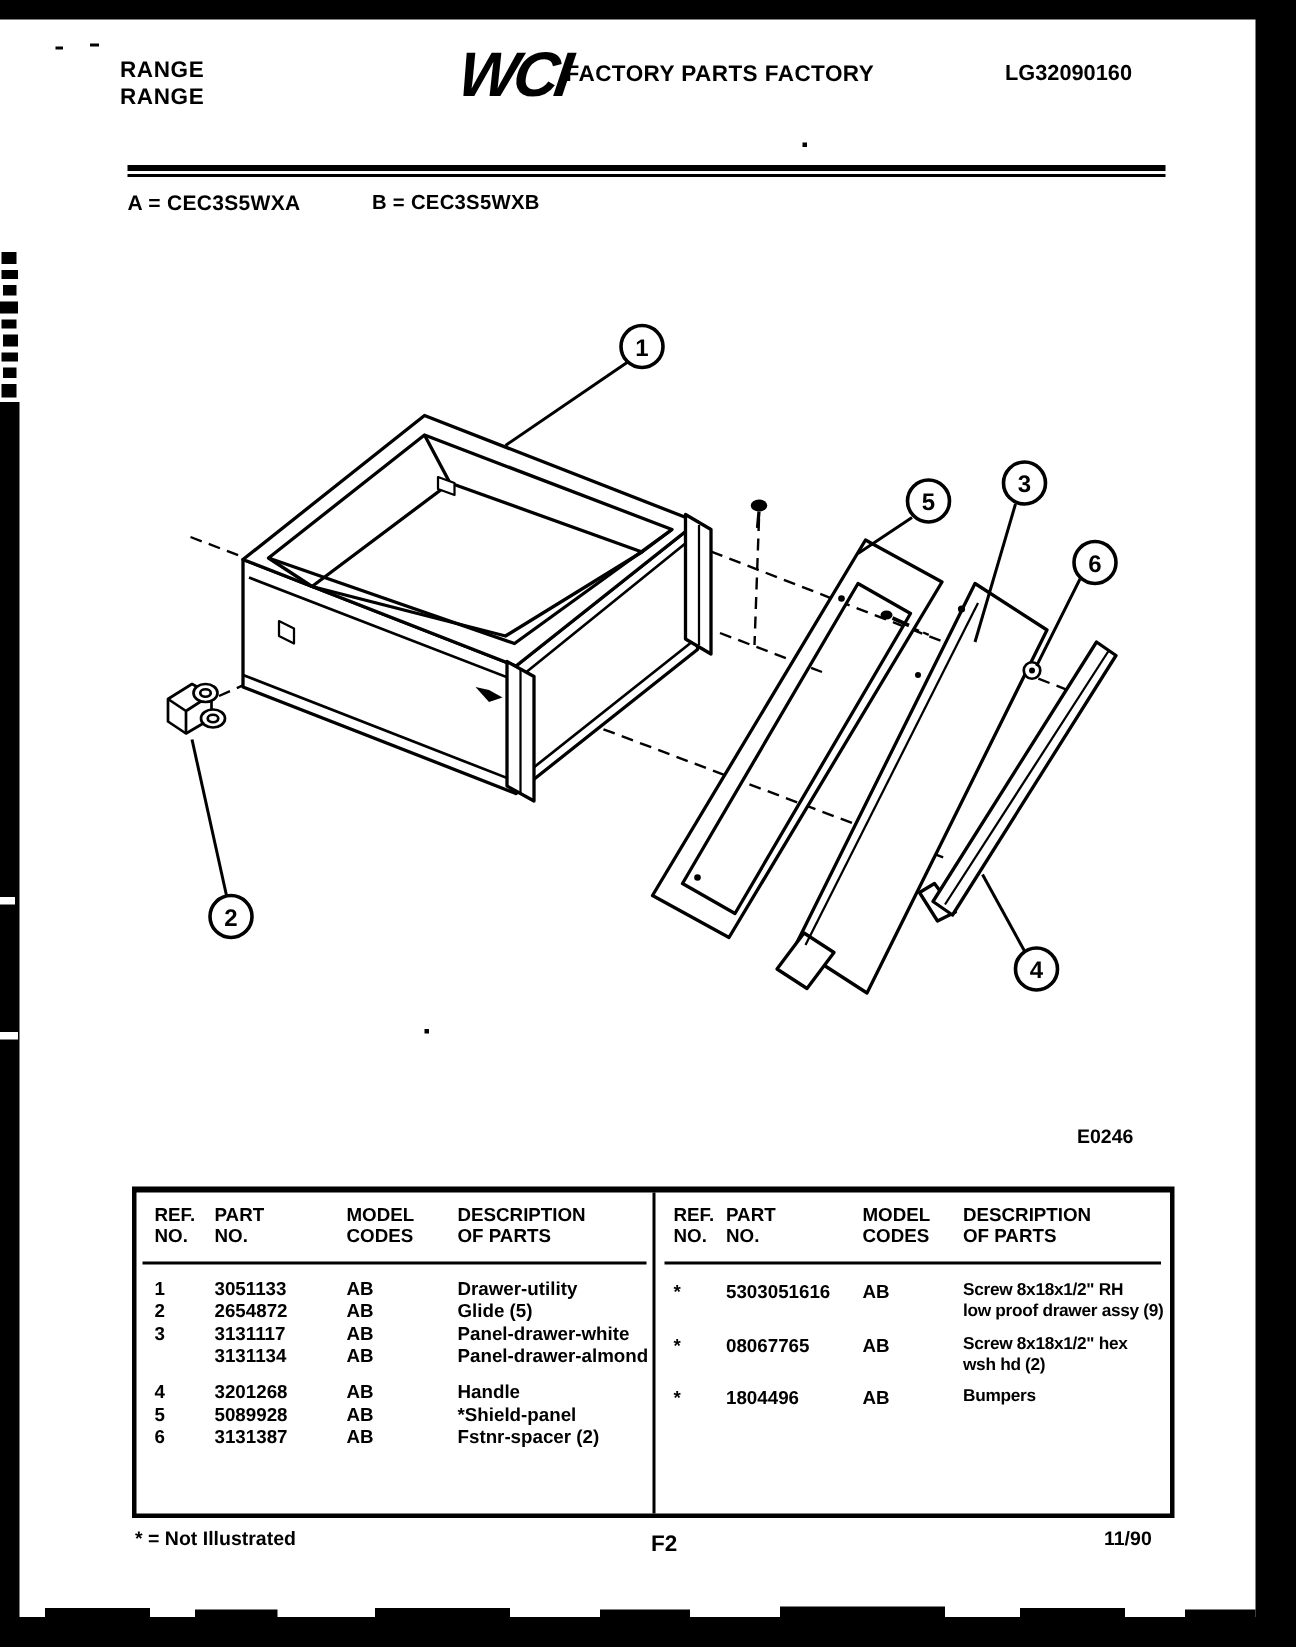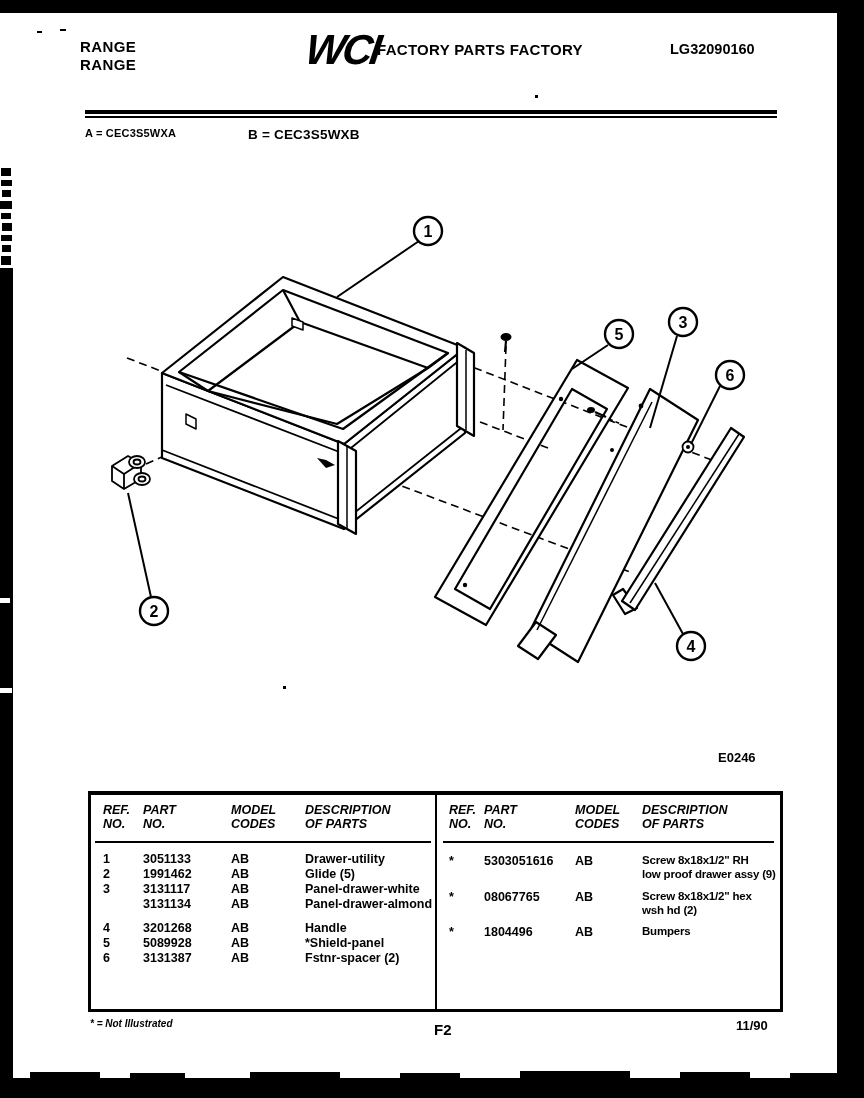--- a/index.html
+++ b/index.html
@@ -7,44 +7,44 @@
         font-family:"Liberation Sans",sans-serif;color:#000;}
   .abs{position:absolute;}
   .ink{background:#000;}
   
   .brand{left:80px;top:38px;font-size:15px;font-weight:bold;line-height:18px;letter-spacing:.4px;}
   .logo{left:306px;top:26px;font-size:42px;font-weight:bold;font-style:italic;
         letter-spacing:-3px;transform:skewX(-8deg);}
   .catalog-title{left:377px;top:41px;font-size:15px;font-weight:bold;letter-spacing:.3px;}
   .doc-number{left:670px;top:41px;font-size:14.5px;font-weight:bold;}
   .rule{left:85px;top:110px;width:692px;height:2px;border-top:4px solid #000;border-bottom:2px solid #000;}
-  .model-a{left:85px;top:127px;font-size:11px;font-weight:bold;letter-spacing:.2px;}
+  .model-a{left:85px;top:127px;font-size:14px;font-weight:bold;letter-spacing:.2px;}
   .model-b{left:248px;top:127px;font-size:13.5px;font-weight:bold;letter-spacing:.2px;}
   .figure-code{left:718px;top:750px;font-size:13px;font-weight:bold;}
   
   svg.diagram{position:absolute;left:0;top:0;width:864px;height:1098px;pointer-events:none;}
   svg.diagram text{font-family:"Liberation Sans",sans-serif;font-weight:bold;font-size:16px;fill:#000;stroke:none;}
   
   .parts-table{left:88px;top:791px;width:689px;height:214px;
                border-top:4px solid #000;border-bottom:3px solid #000;
                border-left:3px solid #000;border-right:3px solid #000;}
   .t-divider{position:absolute;left:344px;top:0;width:2px;height:100%;background:#000;}
-  .t-head{position:absolute;top:8px;font-size:12.5px;font-weight:bold;line-height:14px;font-style:italic;}
+  .t-head{position:absolute;top:8px;font-size:12.5px;font-weight:bold;line-height:14px;}
   .hline{position:absolute;top:46px;height:2px;background:#000;}
   .hline.l{left:4px;width:336px;}
   .hline.r{left:352px;width:331px;}
   .t-row{position:absolute;font-size:12.5px;font-weight:bold;white-space:nowrap;height:14px;}
   .t-row span{position:absolute;white-space:nowrap;}
   
   .lc1{left:12px;} .lc2{left:52px;} .lc3{left:140px;} .lc4{left:214px;}
   
   .rc1{left:358px;} .rc2{left:393px;} .rc3{left:484px;} .rc4{left:551px;}
   .rdesc{font-size:11.5px;letter-spacing:-.2px;}
   
-  .footer-note{left:90px;top:1018px;font-size:10px;font-weight:bold;font-style:italic;}
+  .footer-note{left:90px;top:1018px;font-size:13px;font-weight:bold;}
   .footer-page{left:434px;top:1021px;font-size:15px;font-weight:bold;}
   .footer-date{left:736px;top:1018px;font-size:13px;font-weight:bold;}
   
   .nz{position:absolute;background:#000;}
 </style>
 </head>
 <body>
 
 <div class="page">
 
@@ -232,21 +232,21 @@
     <div class="hline r"></div>
 
     <div class="t-row" style="top:57px;">
       <span class="lc1">1</span>
         <span class="lc2">3051133</span>
         <span class="lc3">AB</span>
         <span class="lc4">Drawer-utility</span>
     </div>
     <div class="t-row" style="top:72px;">
       <span class="lc1">2</span>
-        <span class="lc2">1991462</span>
+        <span class="lc2">2654872</span>
         <span class="lc3">AB</span>
         <span class="lc4">Glide (5)</span>
     </div>
     <div class="t-row" style="top:87px;">
       <span class="lc1">3</span>
         <span class="lc2">3131117</span>
         <span class="lc3">AB</span>
         <span class="lc4">Panel-drawer-white</span>
     </div>
     <div class="t-row" style="top:102px;">

